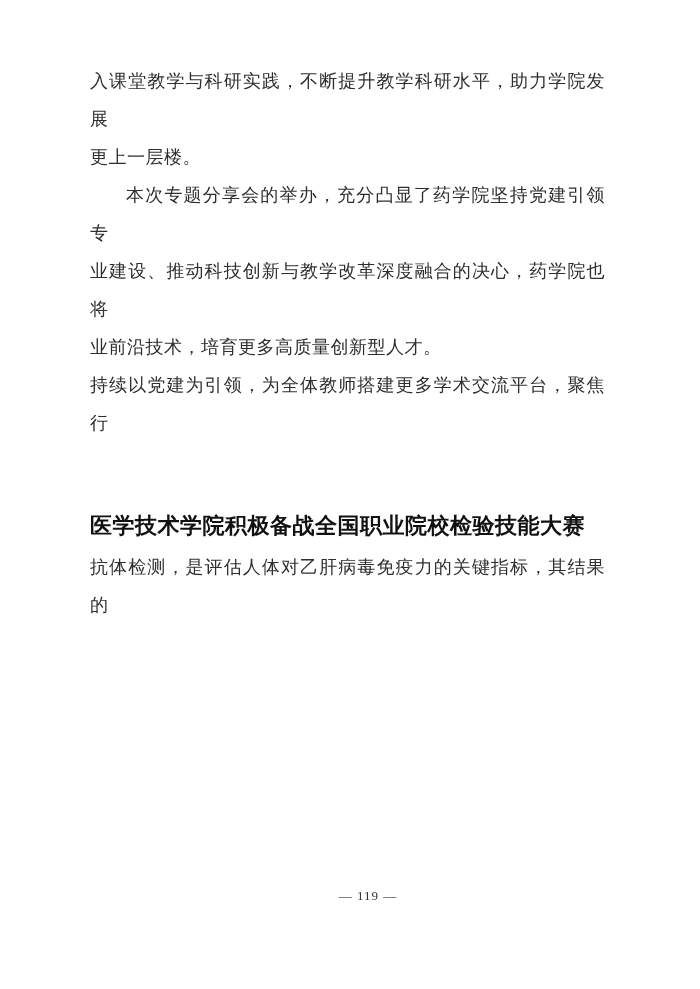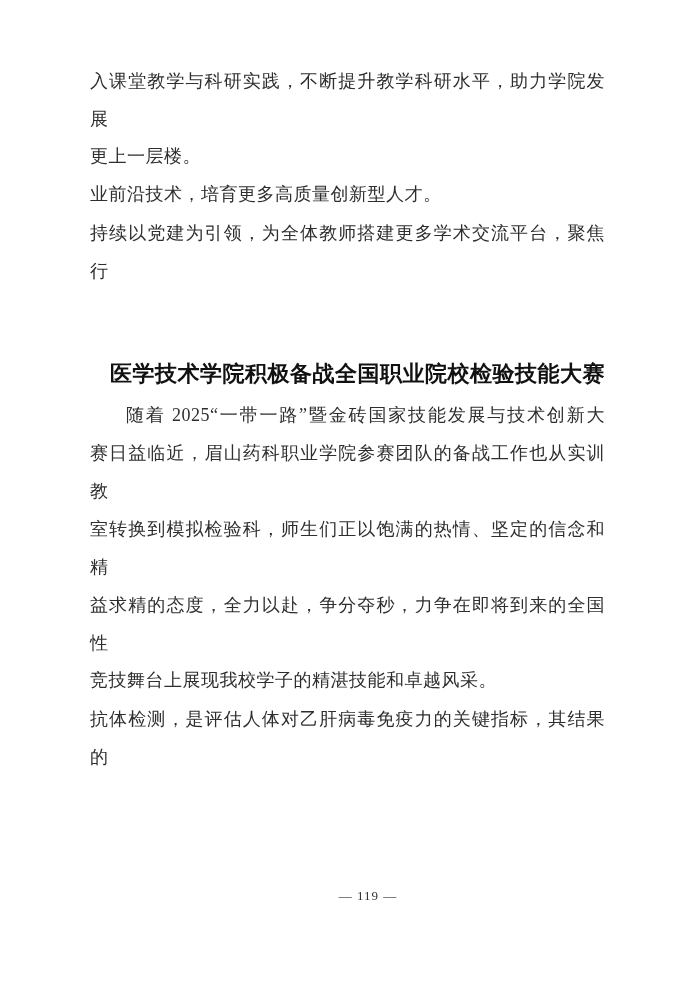--- a/index.html
+++ b/index.html
@@ -33,28 +33,27 @@
     text-align-last: justify;
     text-justify: inter-character;
     letter-spacing: 0.5px;
     white-space: normal;
   }
   .line.indent {
     text-indent: 2em;
   }
   .line.para-end {
     text-align-last: left;
-    font-family: Liberation Mono, monospace;
   }
   .heading {
     font-size: 22px;
     font-weight: 700;
     color: #111111;
     line-height: 44px;
-    text-align: right;
+    text-align: left;
     margin-top: 62px;
     margin-bottom: 0;
     letter-spacing: 0.5px;
   }
   .footer {
     position: absolute;
     top: 888px;
     left: 0;
     width: 100%;
     text-align: center;
@@ -67,31 +66,26 @@
 </head>
 <body>
 
 <div class="page">
   <div class="content" id="doc-blocks">
       <div class="paragraph">
         <div class="line">入课堂教学与科研实践，不断提升教学科研水平，助力学院发展</div>
         <div class="line para-end">更上一层楼。</div>
       </div>
       <div class="paragraph">
+        <div class="line indent">本次专题分享会的举办，充分凸显了药学院坚持党建引领专</div>
+        <div class="line">业建设、推动科技创新与教学改革深度融合的决心，药学院也将</div>
         <div class="line para-end">业前沿技术，培育更多高质量创新型人才。</div>
         <div class="line">持续以党建为引领，为全体教师搭建更多学术交流平台，聚焦行</div>
       </div>
       <div class="heading">医学技术学院积极备战全国职业院校检验技能大赛</div>
-      <div class="paragraph">
-        <div class="line indent">随着 2025“一带一路”暨金砖国家技能发展与技术创新大</div>
-        <div class="line">赛日益临近，眉山药科职业学院参赛团队的备战工作也从实训教</div>
-        <div class="line">室转换到模拟检验科，师生们正以饱满的热情、坚定的信念和精</div>
-        <div class="line">益求精的态度，全力以赴，争分夺秒，力争在即将到来的全国性</div>
-        <div class="line para-end">竞技舞台上展现我校学子的精湛技能和卓越风采。</div>
-      </div>
       <div class="paragraph">
         <div class="line">抗体检测，是评估人体对乙肝病毒免疫力的关键指标，其结果的</div>
       </div>
     </div>
   <div class="footer">
     <span>— 119 —</span>
   </div>
 </div>
 
 </body></html>

